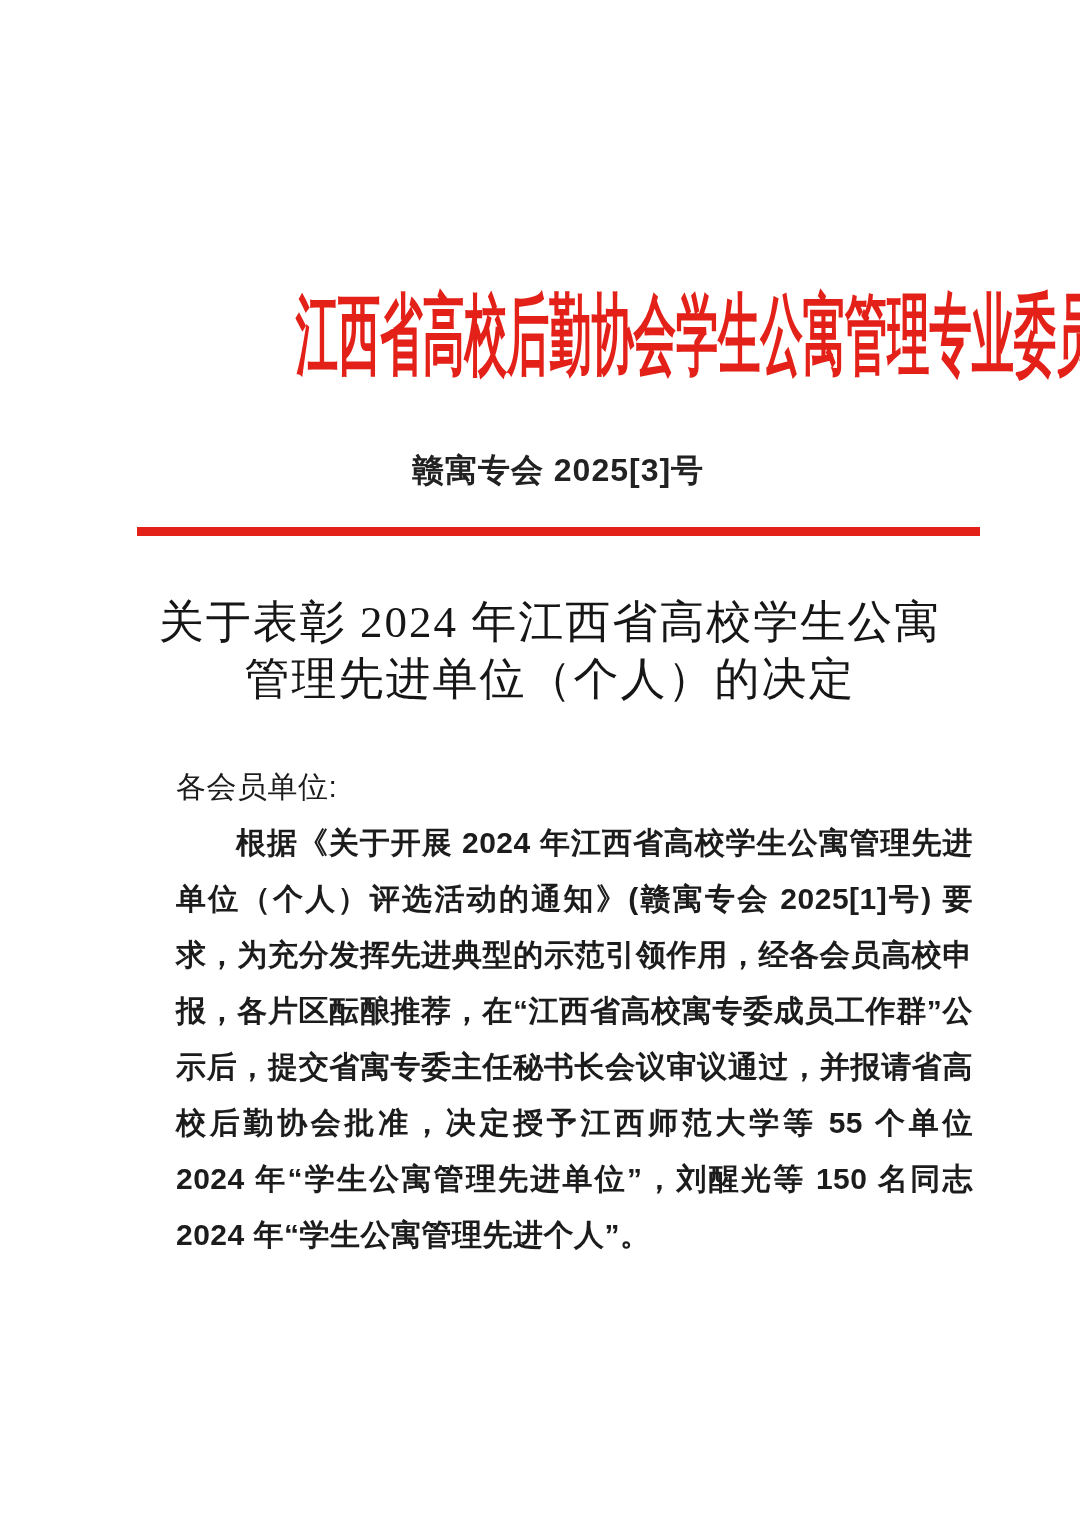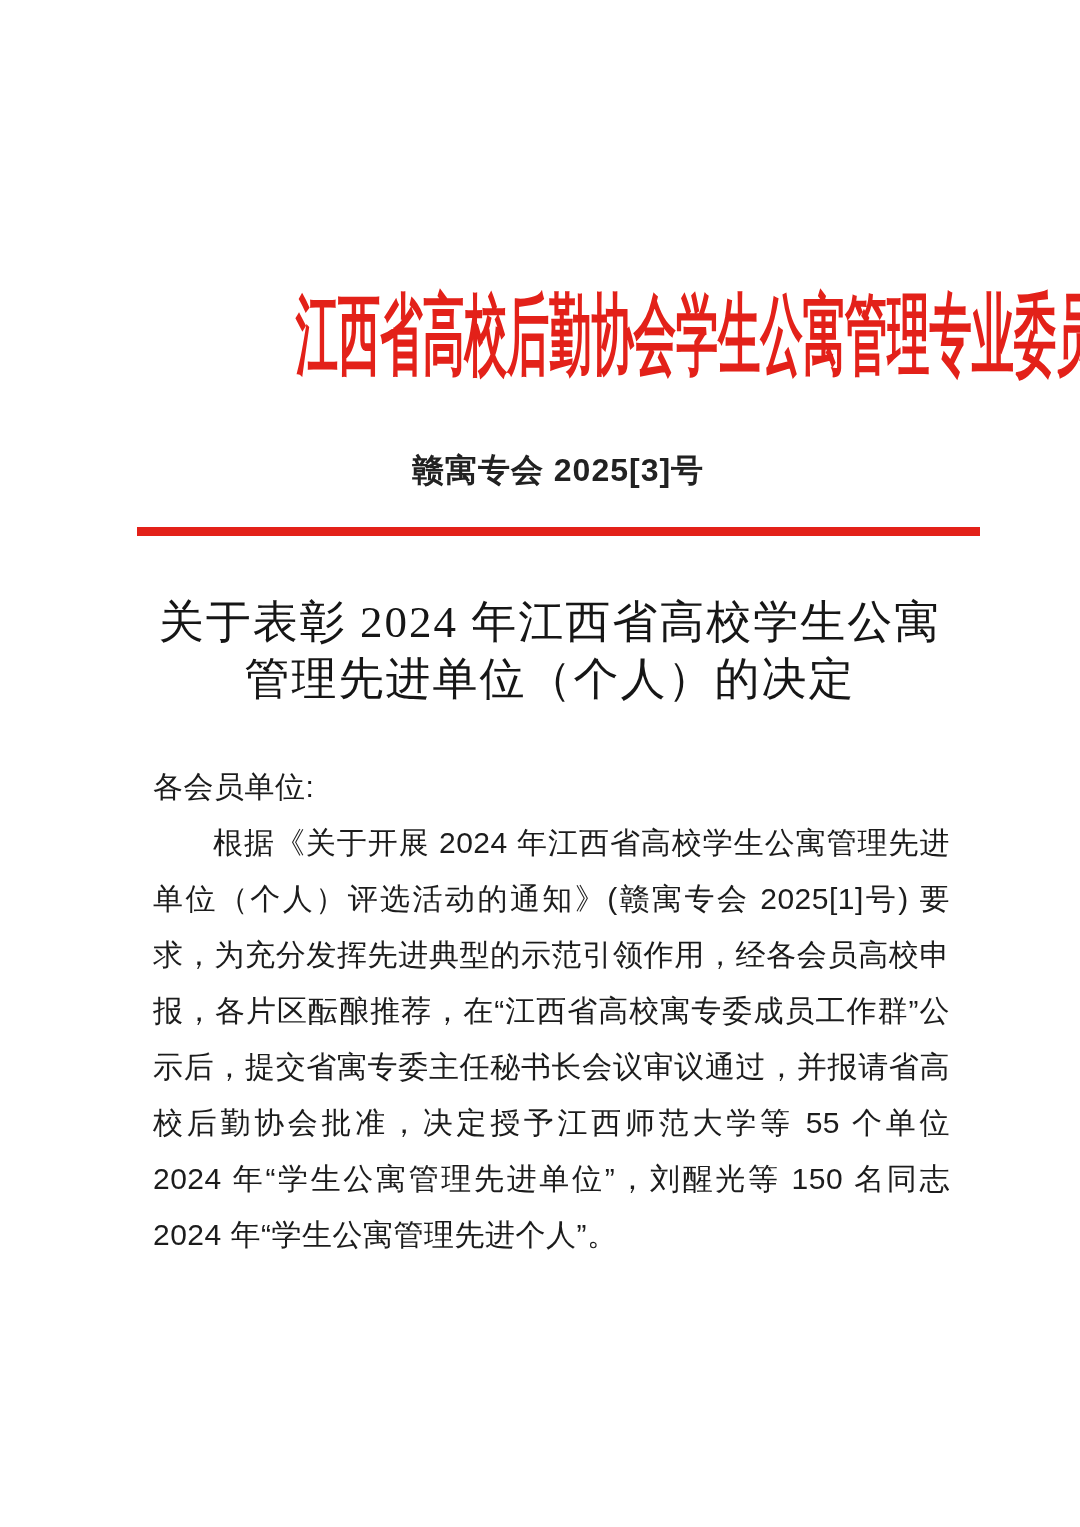--- a/index.html
+++ b/index.html
@@ -66,34 +66,35 @@
     font-weight: 500;
     font-size: 45px;
     line-height: 57px;
     color: #161616;
     letter-spacing: 2px;
   }
   
   .body-text {
     position: absolute;
     top: 759px;
-    left: 153px;
+    left: 176px;
     width: 797px;
     font-size: 30px;
     line-height: 56px;
     text-align: justify;
     color: #1c1c1c;
     letter-spacing: 0.5px;
   }
   .body-text p {
     margin: 0;
     padding: 0;
   }
   .body-text p.indented {
     text-indent: 2em;
+    font-weight: bold;
   }
 </style>
 </head>
 <body>
 
 <div class="page">
 
   <div class="org-title">江西省高校后勤协会学生公寓管理专业委员会</div>
 
   <div class="doc-number">赣寓专会 2025[3]号</div>

